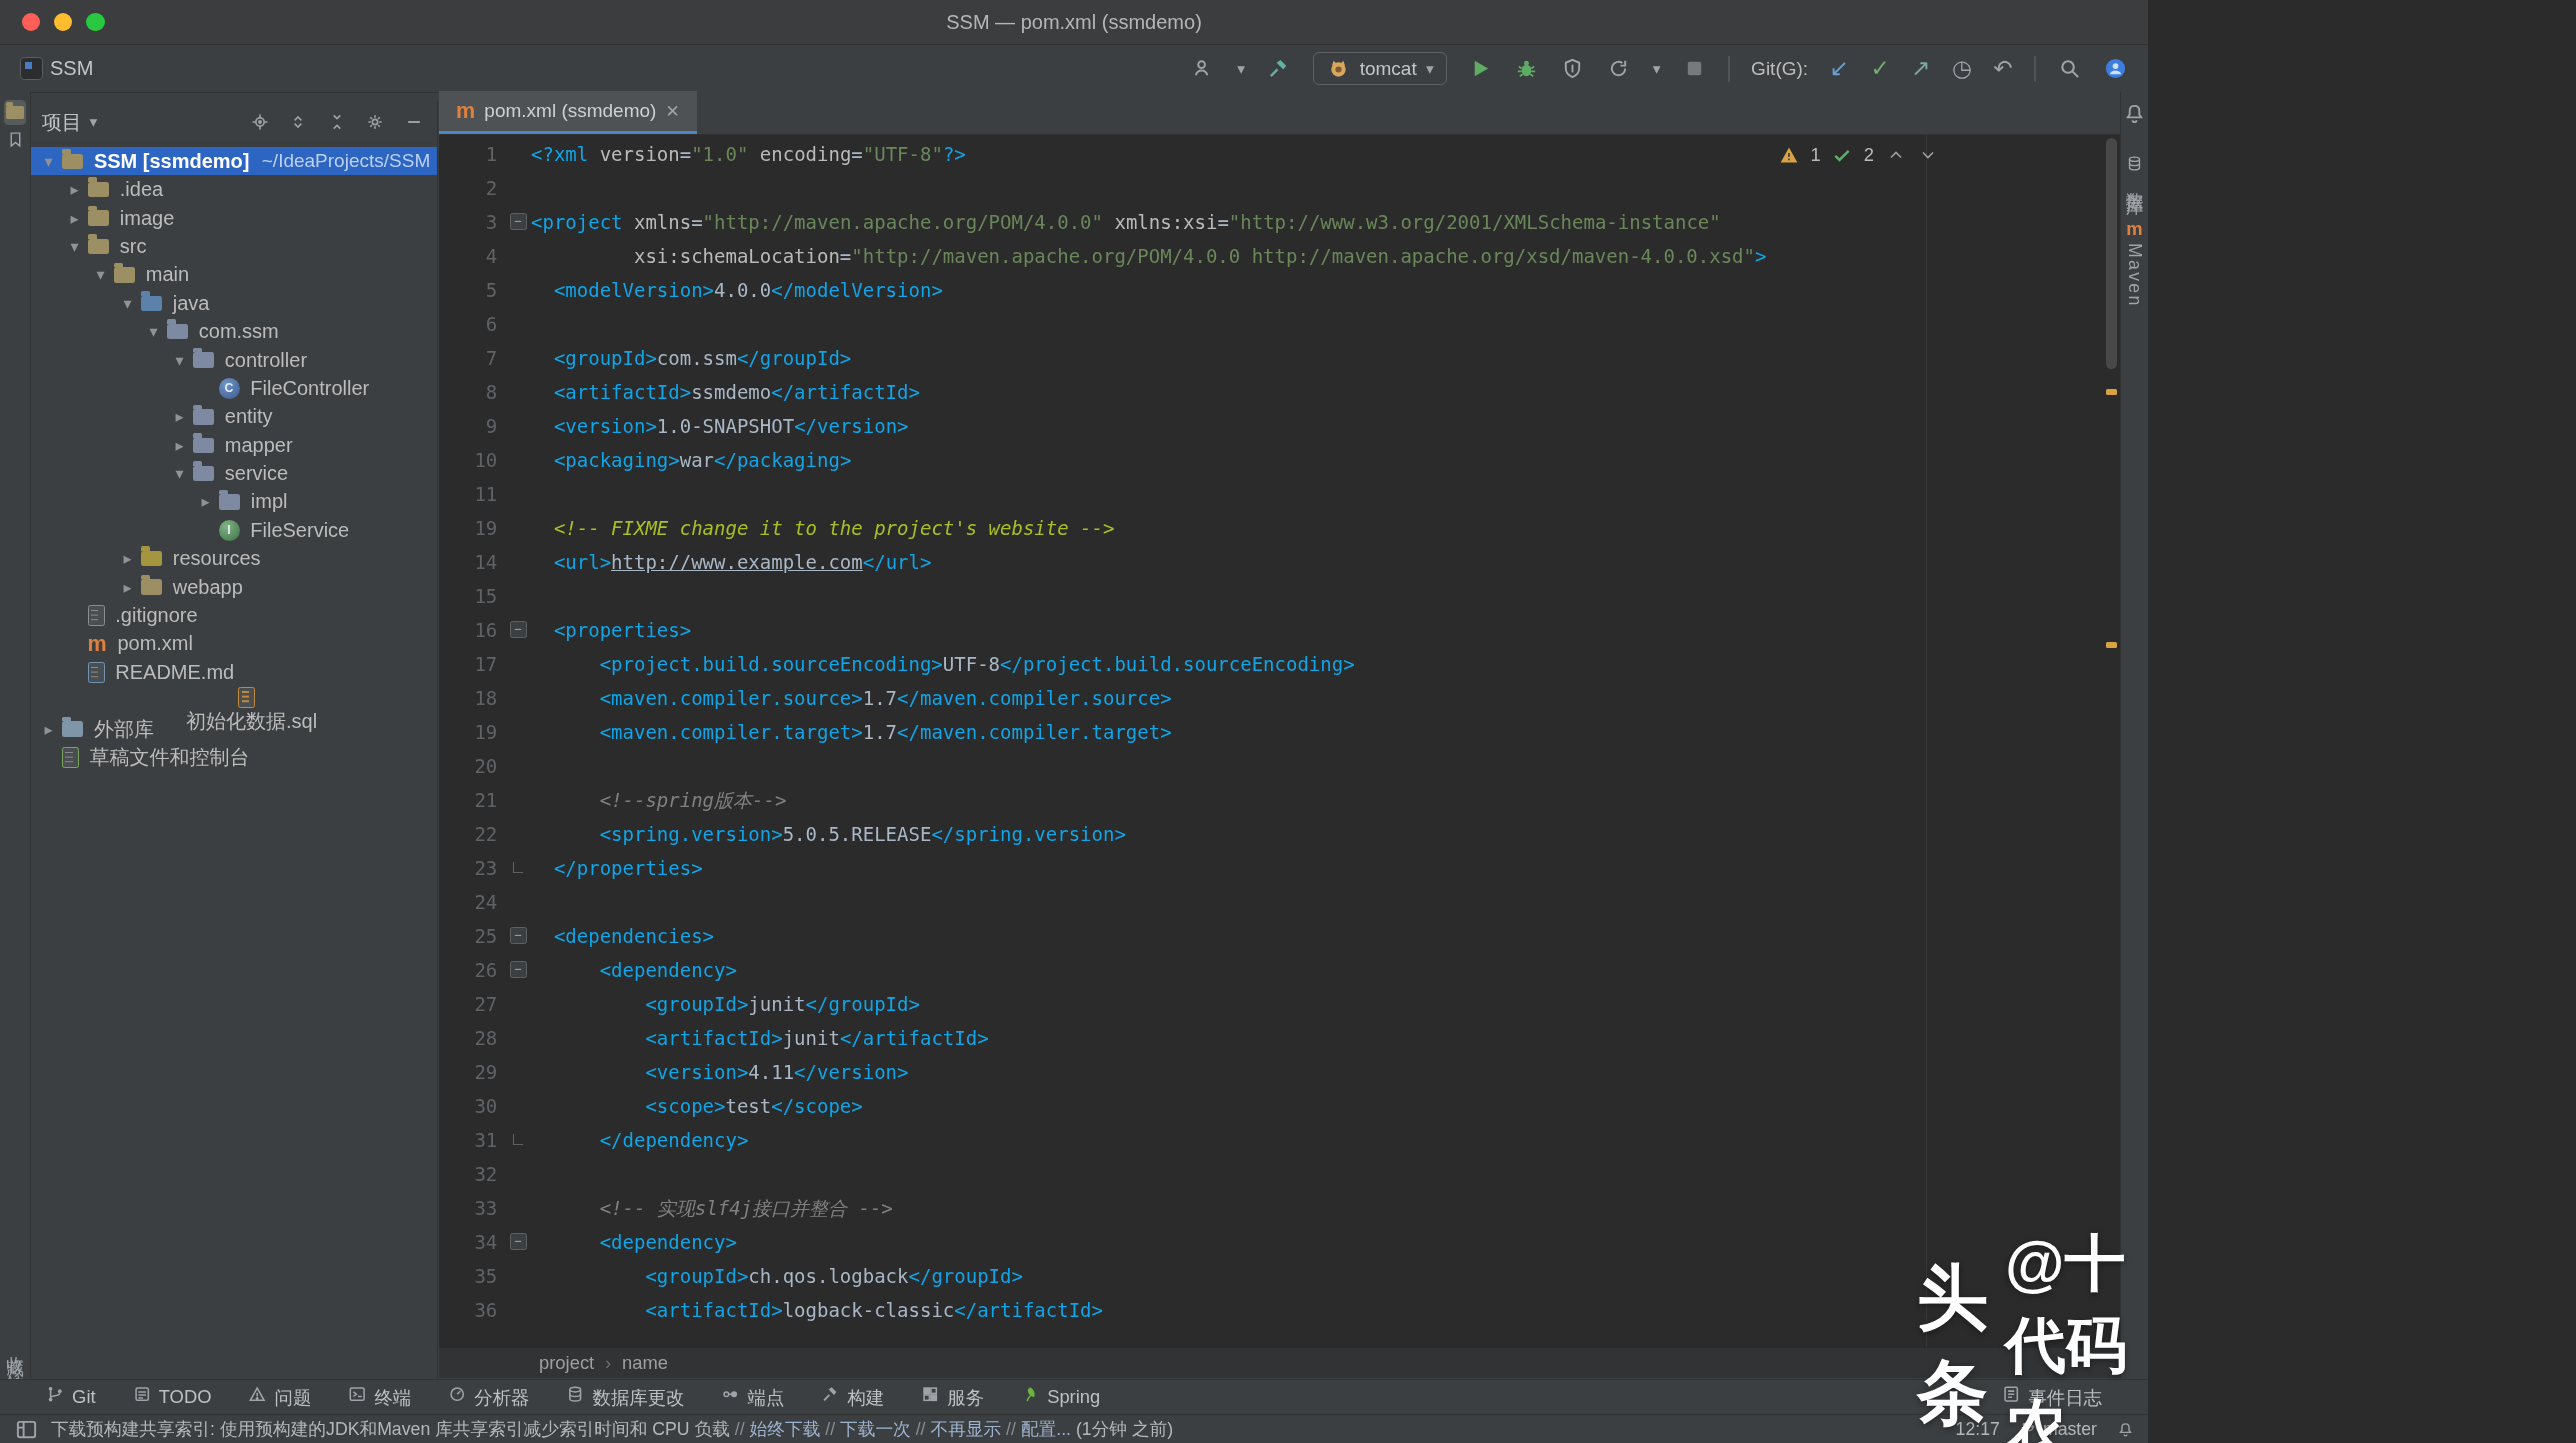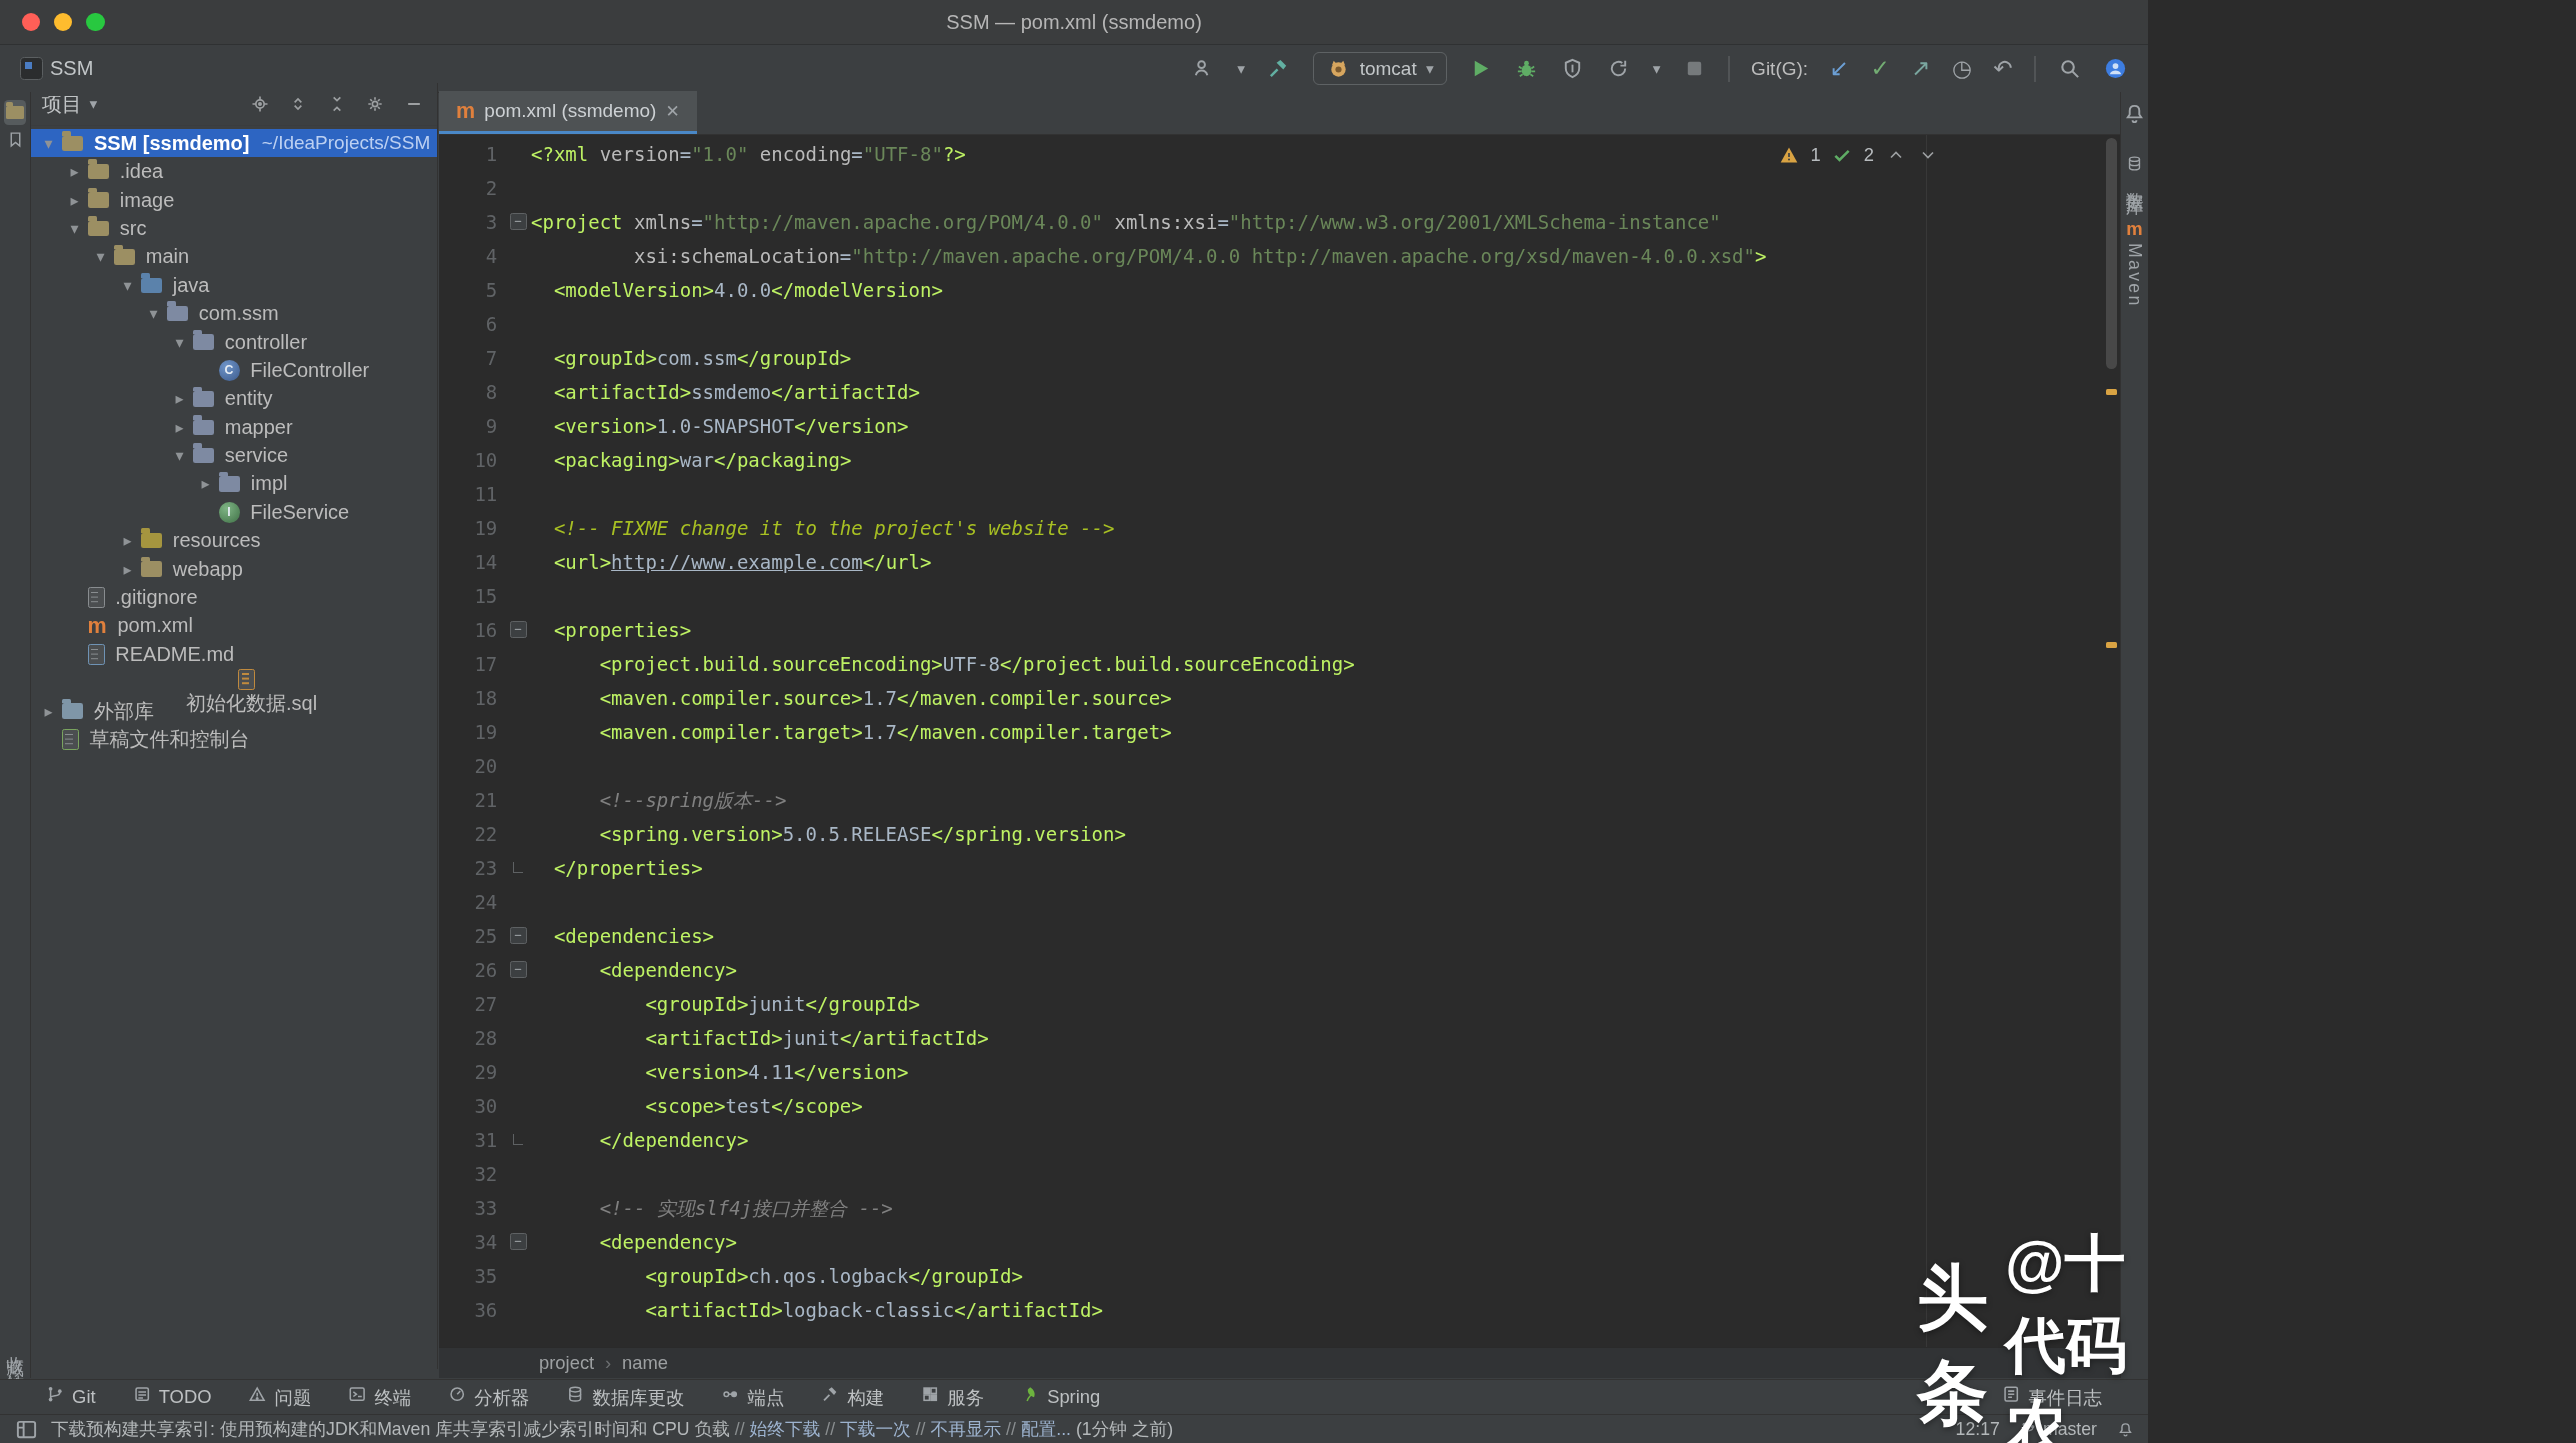--- a/index.html
+++ b/index.html
@@ -40,21 +40,21 @@
     border-left:0.8px solid #323232;display:flex;flex-direction:column;align-items:center;padding:9.2px 0;gap:23px}
   .stripe-btn{display:flex;flex-direction:column;align-items:center;gap:6.1px;cursor:pointer;padding:6.1px 1.5px;border-radius:4.6px}
   .stripe-btn.active{background:#565b5d}
   .vlabel{writing-mode:vertical-rl;font-size:17.7px;color:#9fa4a8;letter-spacing:2.3px}
   .stripe-spacer{flex:1}
   .mini-folder{width:18.4px;height:13px;border-radius:1.5px;background:#9c8f63;position:relative}
   .mini-folder::before{content:"";position:absolute;left:0;top:-3.8px;width:7.7px;height:3.8px;border-radius:1.5px 1.5px 0 0;background:inherit}
   .mletter-sm{color:#e0803d;font-weight:bold;font-size:18.4px;line-height:17px}
 
   
-  .project-panel{position:absolute;left:31px;top:83px;width:407px;height:1286px;background:#3c3f41;
+  .project-panel{position:absolute;left:31px;top:101px;width:407px;height:1286px;background:#3c3f41;
     border-right:0.8px solid #323232;overflow:hidden}
   .panel-header{height:43px;display:flex;align-items:center;padding:0 10.8px;gap:7.7px;border-bottom:0.8px solid #3a3c3e}
   .panel-title{color:#c0c3c5;font-size:20px;cursor:pointer}
   .ph-icons{margin-left:auto;display:flex;align-items:center;gap:14px}
   .ph-icons .tbi svg{width:20px;height:20px}
   #tree{padding-top:3.1px}
   .trow{height:28.4px;display:flex;align-items:center;font-size:20px;color:#bcbcbc;cursor:pointer;white-space:nowrap}
   .trow.sel{background:#2d65c2;color:#ffffff}
   .chev{width:23px;font-size:16px;color:#8f9396;text-align:center;flex:none;font-family:"DejaVu Sans",sans-serif}
   .tlabel{margin-left:3.1px}
@@ -89,21 +89,21 @@
   .editor{position:absolute;left:0;top:43px;right:0;bottom:31px;overflow:hidden}
   #lines{position:absolute;left:0;top:1.5px;right:0}
   .cline{display:flex;height:34px;align-items:center}
   .cline.hl{background:#323232}
   .ln{width:66px;text-align:right;padding-right:7.7px;color:#606366;font:19px/34px "DejaVu Sans Mono",monospace;flex:none;cursor:pointer}
   .fcol{width:26px;flex:none;display:flex;align-items:center;justify-content:center}
   .foldbox{width:17px;height:17px;border:0.8px solid #5e6163;border-radius:2.3px;color:#9fa4a8;
     font:12.3px/15.4px "DejaVu Sans Mono",monospace;text-align:center;background:#3c3f41;cursor:pointer}
   .foldend{width:9.2px;height:10.8px;border-left:1.5px solid #5e6163;border-bottom:1.5px solid #5e6163}
   .lc{font:19px/34px "DejaVu Sans Mono",monospace;white-space:pre;cursor:text}
-  .s-tag{color:#bef264}
+  .s-tag{color:#0ea5e9}
   .s-attr{color:#bababa}
   .s-str{color:#6a8759}
   .s-txt{color:#a9b7c6}
   .s-com{color:#808080;font-style:italic}
   .s-todo{color:#a8c023;font-style:italic}
   .s-lnk{color:#a9b7c6;text-decoration:underline}
   .s-und{color:#a9b7c6;text-decoration:underline dotted #8c8c6b;text-underline-offset:4.6px}
   .margin-guide{position:absolute;left:1487px;top:0;bottom:0;width:0.8px;background:#383838}
   .inspect{position:absolute;top:9.2px;right:181px;display:flex;align-items:center;gap:10.8px;color:#b7bbbe;font-size:18.4px}
   .inspect .tbi{width:21.5px;height:21.5px}

